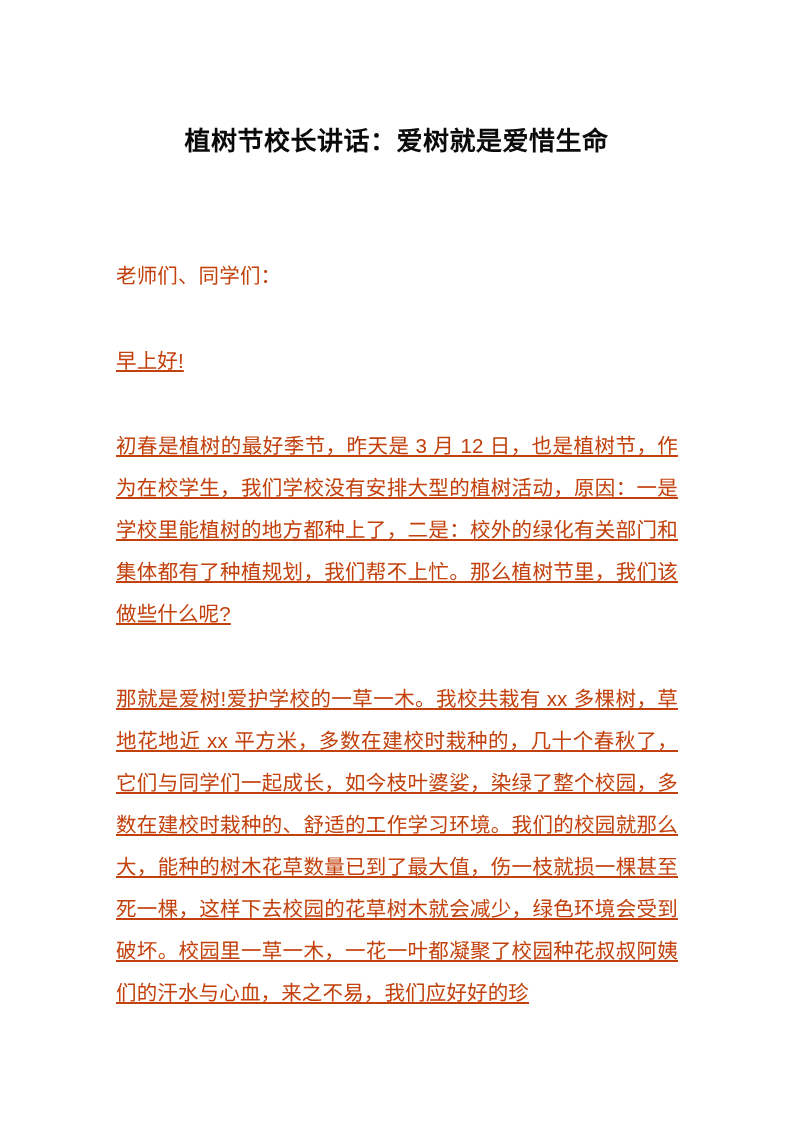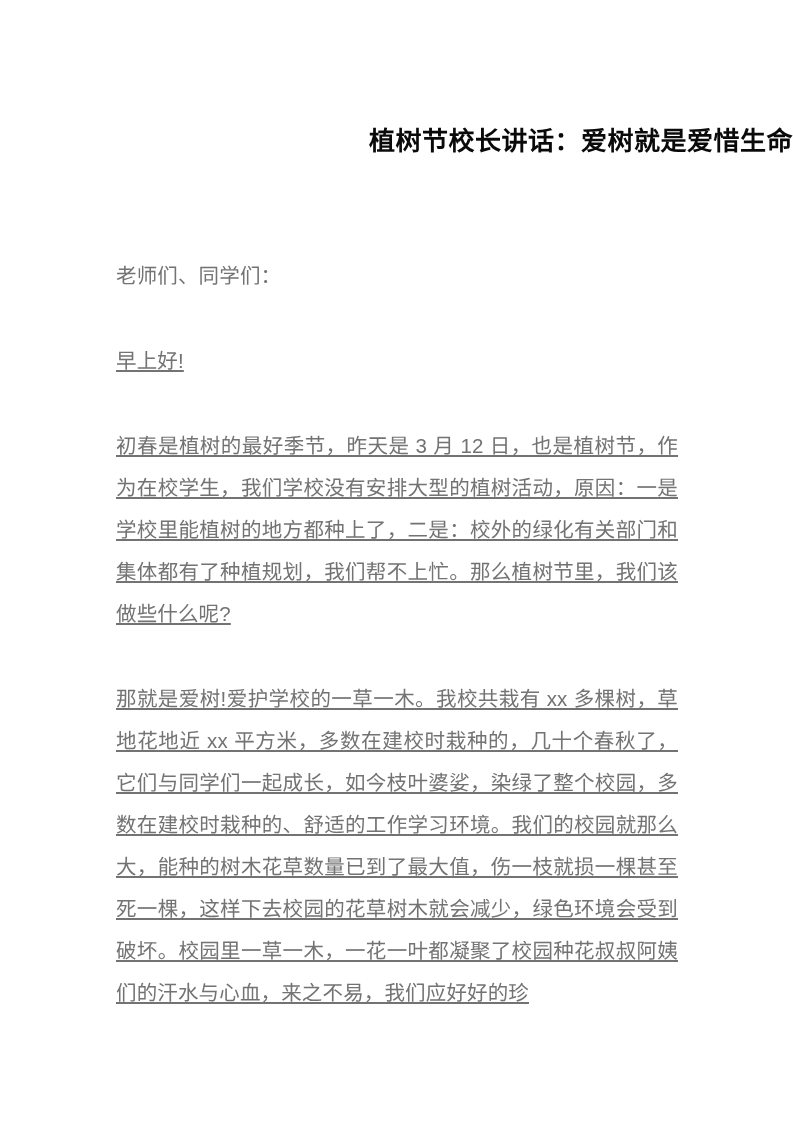--- a/index.html
+++ b/index.html
@@ -29,35 +29,35 @@
     position: absolute;
     left: 116px;
     top: 0;
     width: 562px;
   }
 
   .doc-title {
     font-size: 26px;
     font-weight: bold;
     line-height: 34px;
-    text-align: right;
+    text-align: center;
     letter-spacing: 0.5px;
     margin: 0;
     padding-top: 124px;
     color: #0a0a0a;
   }
 
   .para {
     font-size: 20.5px;
     line-height: 42px;
     text-align: justify;
     text-justify: inter-ideograph;
     letter-spacing: 0.15px;
     margin: 0;
-    color: #737373;
+    color: #c2410c;
   }
 
   .para-first {
     margin-top: 97px;
   }
 
   .para + .para {
     margin-top: 43px;
     text-decoration: underline;
   }

